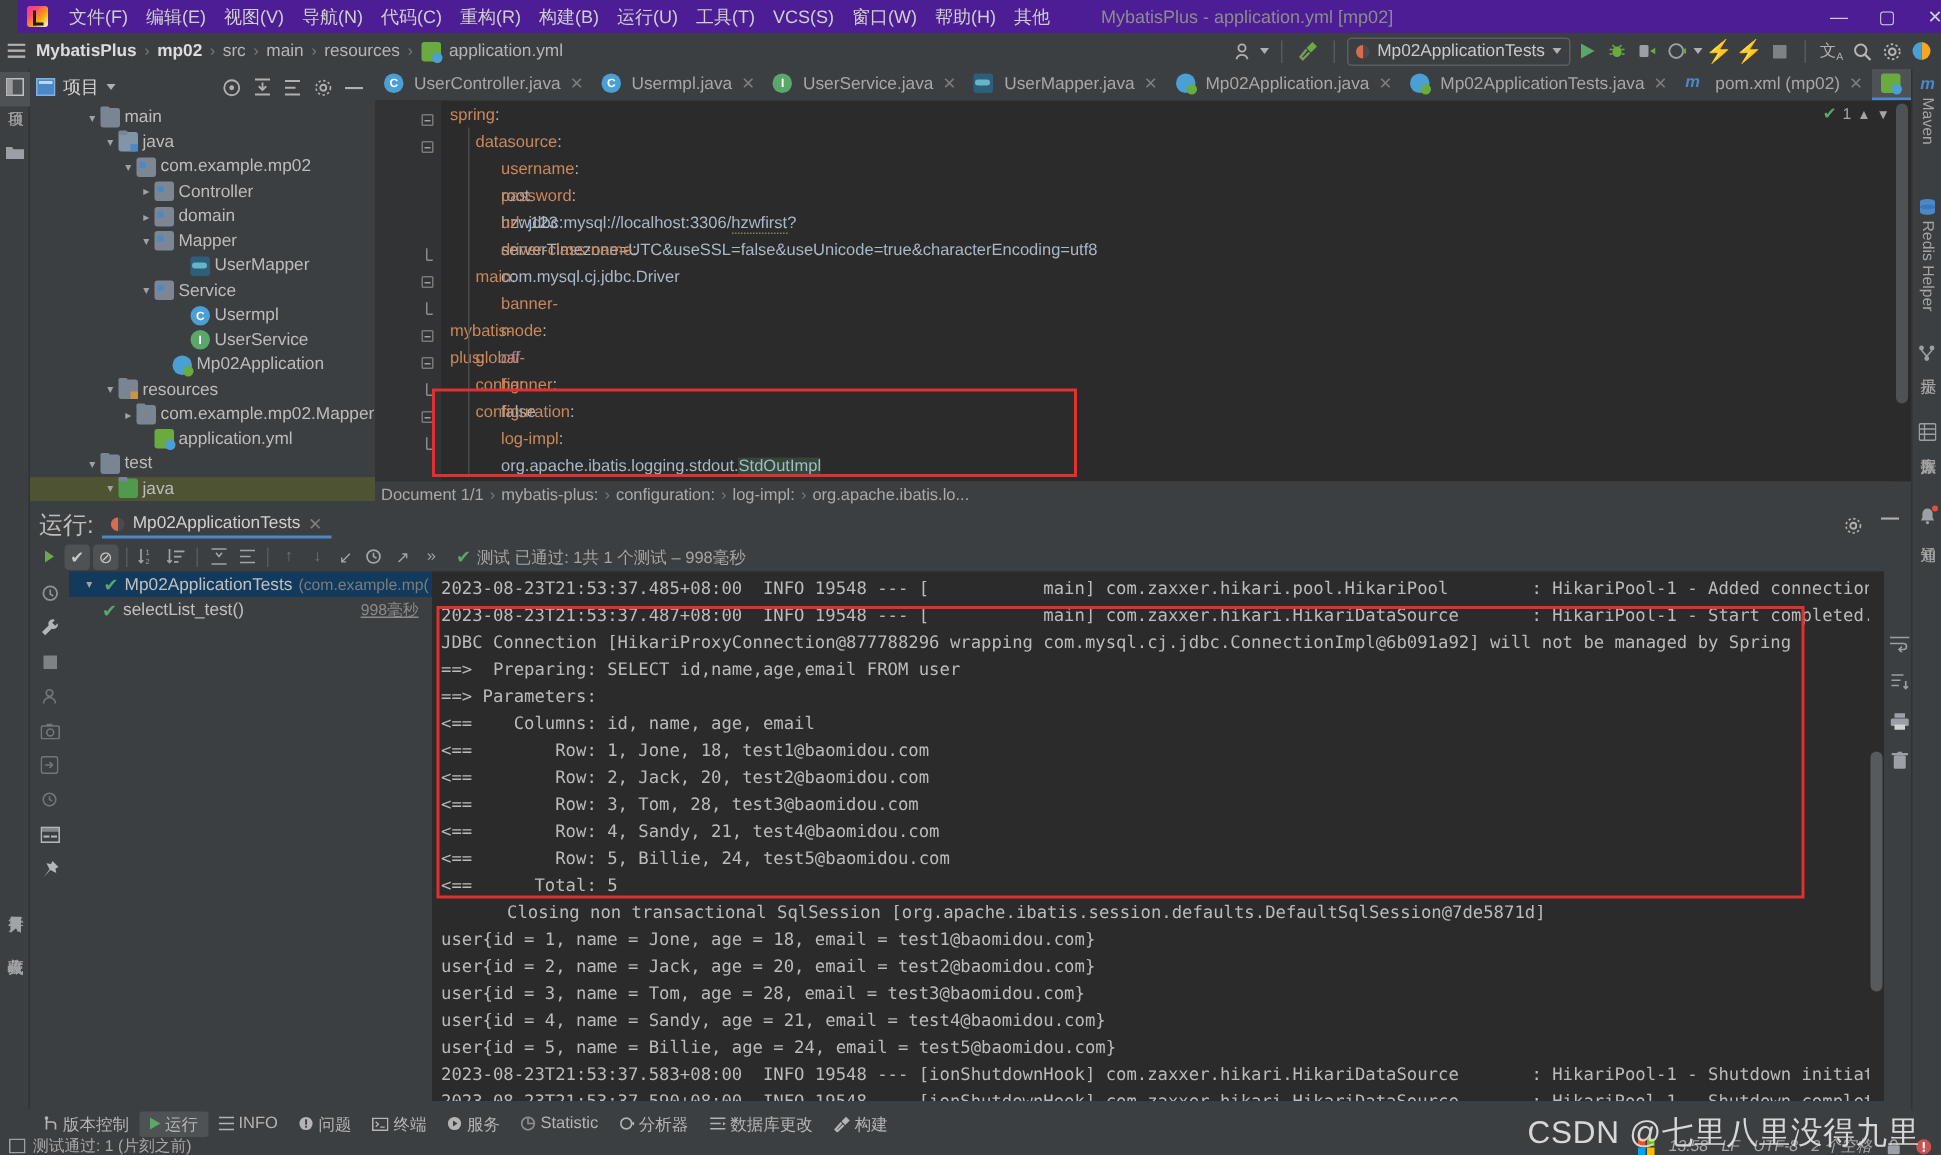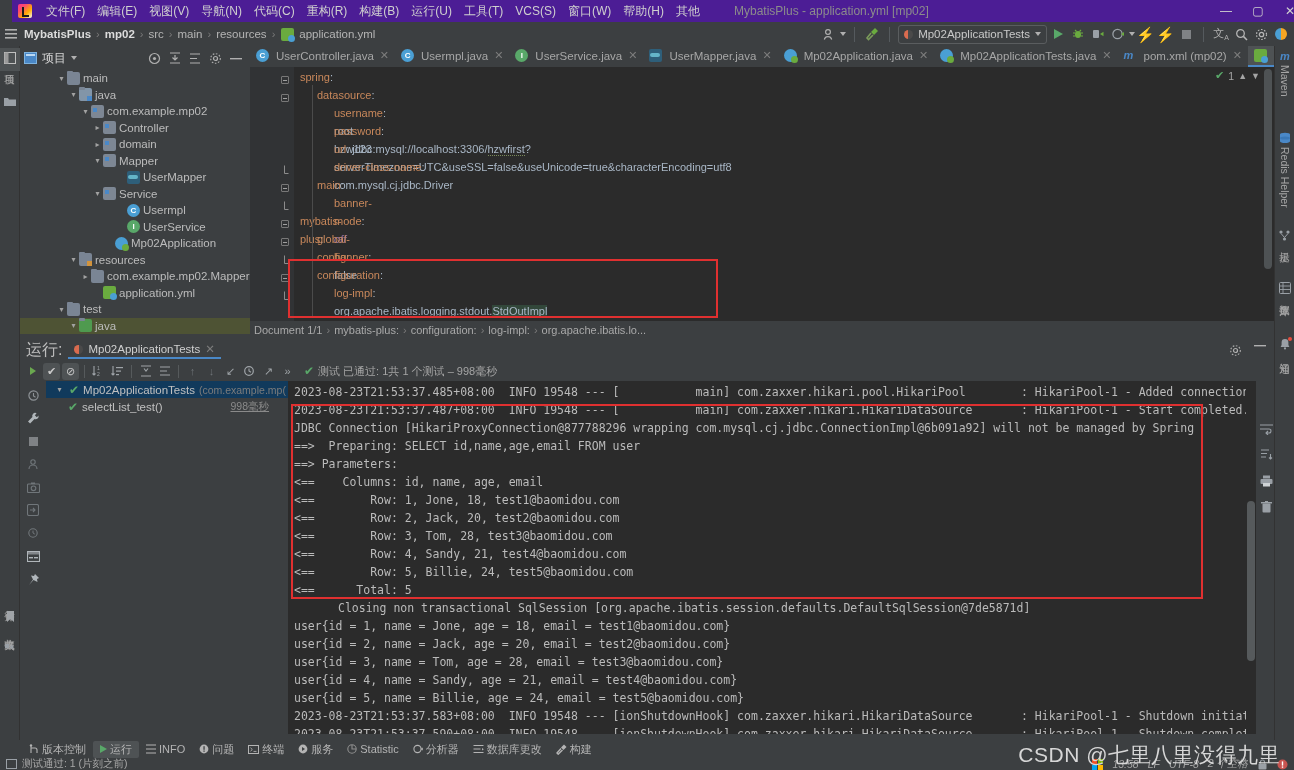--- a/index.html
+++ b/index.html
@@ -185,21 +185,21 @@
   }
   .run-left-icons {
     position:absolute; left:0; top:0; width:26px; height:353px; background:#3c3f41;
     display:flex; flex-direction:column; align-items:center; gap:7px; padding-top:6px;
   }
   .rl-ico { width:16px;height:16px;display:flex;align-items:center;justify-content:center;color:#8d9296;font-size:11px; }
   .tree-test { position:absolute; left:26px; top:0; width:242px; font-size:11.5px; }
   .tt-row { height:17px; display:flex; align-items:center; white-space:nowrap; color:#c0c0c0; gap:4px; }
   .tt-row.sel { background:#113a5c; }
   .tt-dim { color:#7c7c7c; font-size:10.5px; }
-  .tt-time { margin-left:auto; color:#8a8a8a; font-size:10.5px; padding-right:19px;text-decoration:underline; }
+  .tt-time { margin-left:auto; color:#8a8a8a; font-size:10.5px; padding-right:9px;text-decoration:underline; }
 
   .console {
     position:absolute; left:288px; top:381px; width:968px; height:353px;
     background:#2b2b2b; overflow:hidden;
     font-family:"DejaVu Sans Mono", monospace; font-size:11.5px;
   }
   .co-line { position:absolute; left:6px; height:18px; line-height:18px; white-space:pre; color:#bbbbbb; }
   .console-scroll { position:absolute; right:0; top:0; width:10px; height:353px; background:#2b2b2b; }
   .console-thumb { position:absolute; right:1px; width:8px; background:#565a5c; border-radius:4px; }
 

